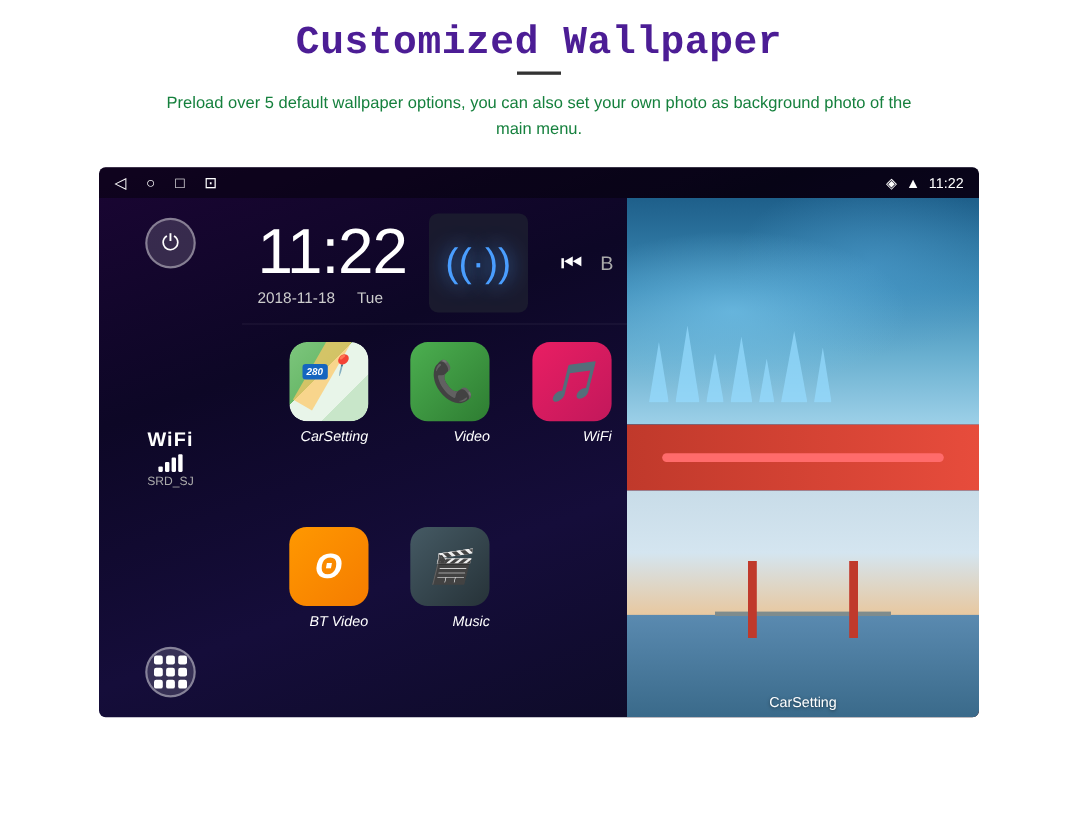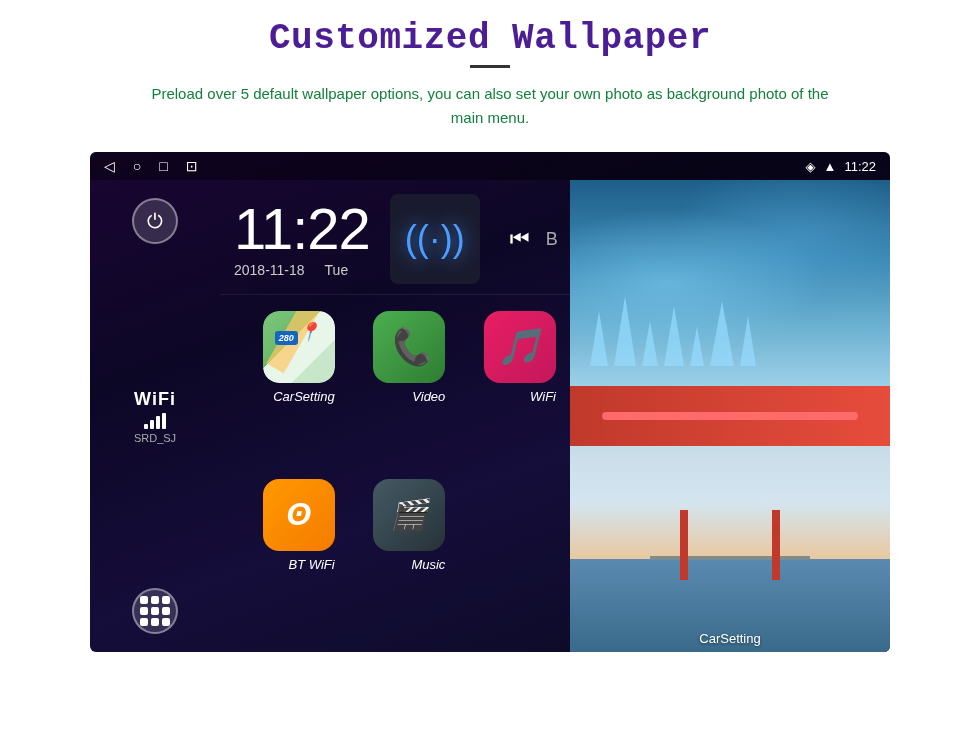--- a/index.html
+++ b/index.html
@@ -611,21 +611,21 @@
             <div class="app-icon music-app-icon">
               <span style="color:#fff; font-size:36px;">🎵</span>
             </div>
             <span class="app-label">WiFi</span>
           </div>
 
           <div class="app-item">
             <div class="app-icon bt-app-icon">
               <span class="bt-icon">ʘ</span>
             </div>
-            <span class="app-label">BT WiFi</span>
+            <span class="app-label">BT Video</span>
           </div>
 
 
           <div class="app-item">
             <div class="app-icon video-app-icon">
               <span style="color:#fff; font-size:30px;">🎬</span>
             </div>
             <span class="app-label">Music</span>
           </div>
         </div>

